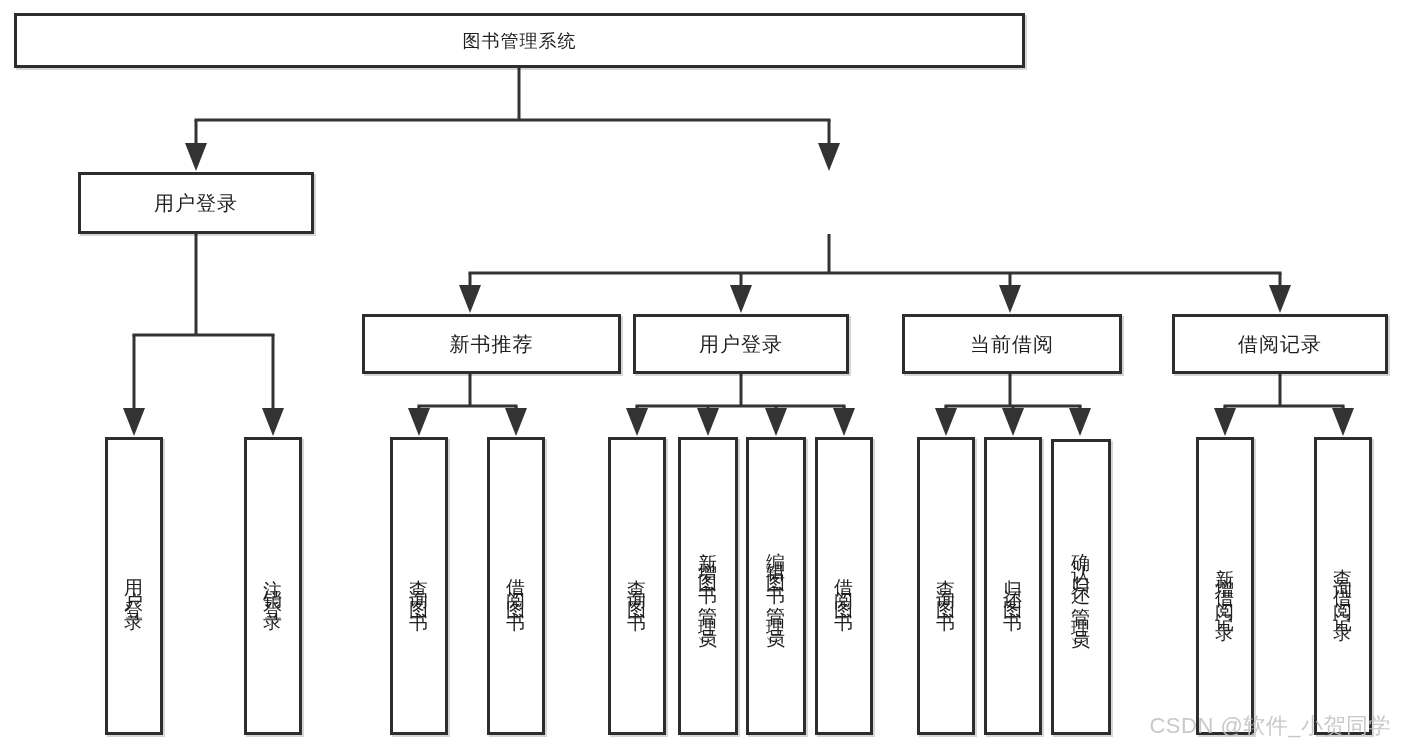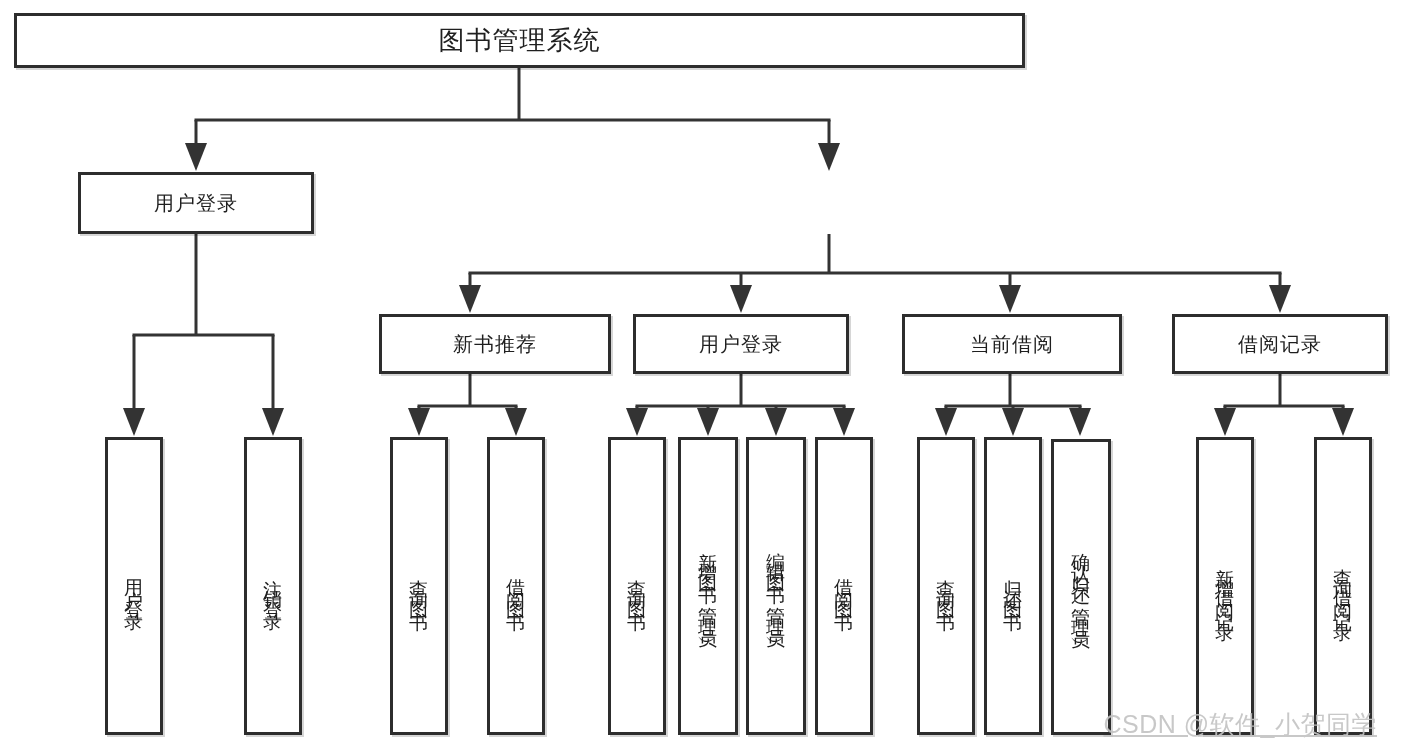--- a/index.html
+++ b/index.html
@@ -35,40 +35,39 @@
     display:flex;
     align-items:center;
     justify-content:center;
     color:var(--text);
   }
   .hlabel {
     font-size:20px;
     letter-spacing:1px;
     white-space:nowrap;
   }
-  .node.root .hlabel { font-size:26px; }
+  .node.root .hlabel { font-size:18px; }
   .vlabel {
     writing-mode:vertical-rl;
     text-orientation:mixed;
     font-size:19px;
     letter-spacing:11px;
     line-height:1;
     white-space:nowrap;
   }
   .watermark {
     position:absolute;
-    right:28px;
+    right:14px;
     bottom:6px;
-    font-size:25px;
+    font-size:22px;
     color:var(--watermark);
     opacity:0.9;
     z-index:5;
     letter-spacing:0.5px;
     white-space:nowrap;
-    text-decoration:underline;
   }
 </style>
 </head>
 <body>
 
 <div class="stage">
 
   <svg class="wires" viewBox="0 0 1405 747" aria-hidden="true">
 
     <g>
@@ -146,21 +145,21 @@
   </svg>
 
   <div class="node root" style="left:14px;top:13px;width:1011px;height:55px">
     <span class="hlabel">图书管理系统</span>
   </div>
 
   <div class="node" style="left:78px;top:172px;width:236px;height:62px">
     <span class="hlabel">用户登录</span>
   </div>
 
-  <div class="node" style="left:379px;top:314px;width:232px;height:60px">
+  <div class="node" style="left:362px;top:314px;width:259px;height:60px">
     <span class="hlabel">新书推荐</span>
   </div>
   <div class="node" style="left:633px;top:314px;width:216px;height:60px">
     <span class="hlabel">用户登录</span>
   </div>
   <div class="node" style="left:902px;top:314px;width:220px;height:60px">
     <span class="hlabel">当前借阅</span>
   </div>
   <div class="node" style="left:1172px;top:314px;width:216px;height:60px">
     <span class="hlabel">借阅记录</span>

